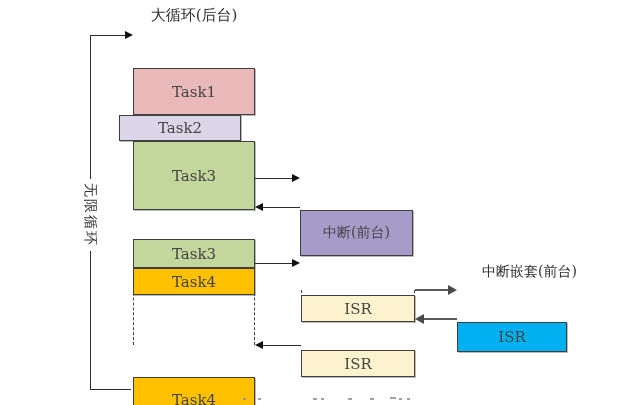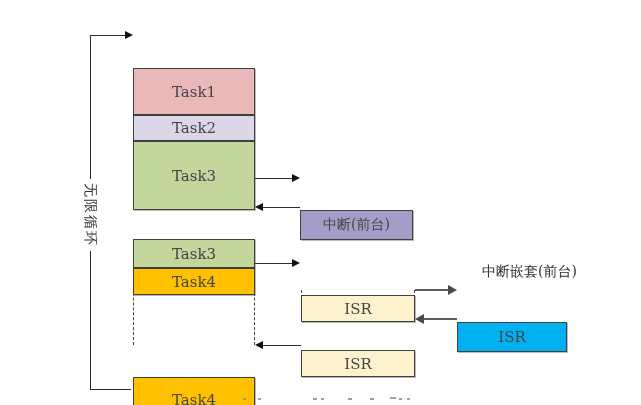--- a/index.html
+++ b/index.html
@@ -26,31 +26,32 @@
     transform:rotate(90deg);transform-origin:center;background:#ffffff;
     font-size:14px;letter-spacing:2px;padding:2px 0;color:#2f2f2f;z-index:3;
   }
   .speck{position:absolute;height:2px;background:#8a8fa5;opacity:.85;}
 </style>
 </head>
 <body>
 
 <div id="canvas">
 
+  <div class="label" style="left:133px;top:6px;width:122px;text-align:center;font-size:15px;">大循环(后台)</div>
 
   <div class="vline" style="left:90px;top:35px;height:354px;"></div>
   <div class="hline" style="left:90px;top:35px;width:36px;"></div>
   <div class="ah-r" style="left:125px;top:31px;"></div>
   <div class="hline" style="left:90px;top:389px;width:41px;"></div>
   <div class="loop-label">无限循环</div>
 
   <div class="box" style="left: 133px; top: 36px; width: 122px; height: 47px; background-color: rgb(232, 185, 184);">
     <span>Task1</span>
   </div>
-  <div class="box" style="left: 133px; top: 83px; width: 122px; height: 26px; background-color: rgb(220, 214, 232);">
+  <div class="box" style="left: 119px; top: 83px; width: 122px; height: 26px; background-color: rgb(220, 214, 232);">
     <span>Task2</span>
   </div>
   <div class="box" style="left: 133px; top: 109px; width: 122px; height: 69px; background-color: rgb(195, 214, 155);">
     <span>Task3</span>
   </div>
 
   <div class="vdash" style="left:133px;top:178px;height:29px;"></div>
   <div class="vdash" style="left:254px;top:178px;height:29px;"></div>
 
   <div class="box" style="left: 133px; top: 207px; width: 122px; height: 29px; background-color: rgb(195, 214, 155);">
@@ -60,21 +61,21 @@
     <span>Task4</span>
   </div>
 
   <div class="vdash" style="left:133px;top:263px;height:82px;"></div>
   <div class="vdash" style="left:254px;top:263px;height:82px;"></div>
 
   <div class="box" style="left: 133px; top: 345px; width: 122px; height: 45px; background-color: rgb(255, 192, 0);">
     <span>Task4</span>
   </div>
 
-  <div class="box" style="left: 300px; top: 178px; width: 113px; height: 30px; font-size: 14px; background-color: rgb(166, 156, 201);">
+  <div class="box" style="left: 300px; top: 178px; width: 113px; height: 46px; font-size: 14px; background-color: rgb(166, 156, 201);">
     <span>中断(前台)</span>
   </div>
 
   <div class="hline" style="left:255px;top:178px;width:38px;"></div>
   <div class="ah-r" style="left:292px;top:174px;"></div>
 
   <div class="hline" style="left:262px;top:207px;width:38px;"></div>
   <div class="ah-l" style="left:255px;top:203px;"></div>
 
   <div class="box" style="left: 301px; top: 263px; width: 114px; height: 27px; background-color: rgb(252, 242, 205);">

